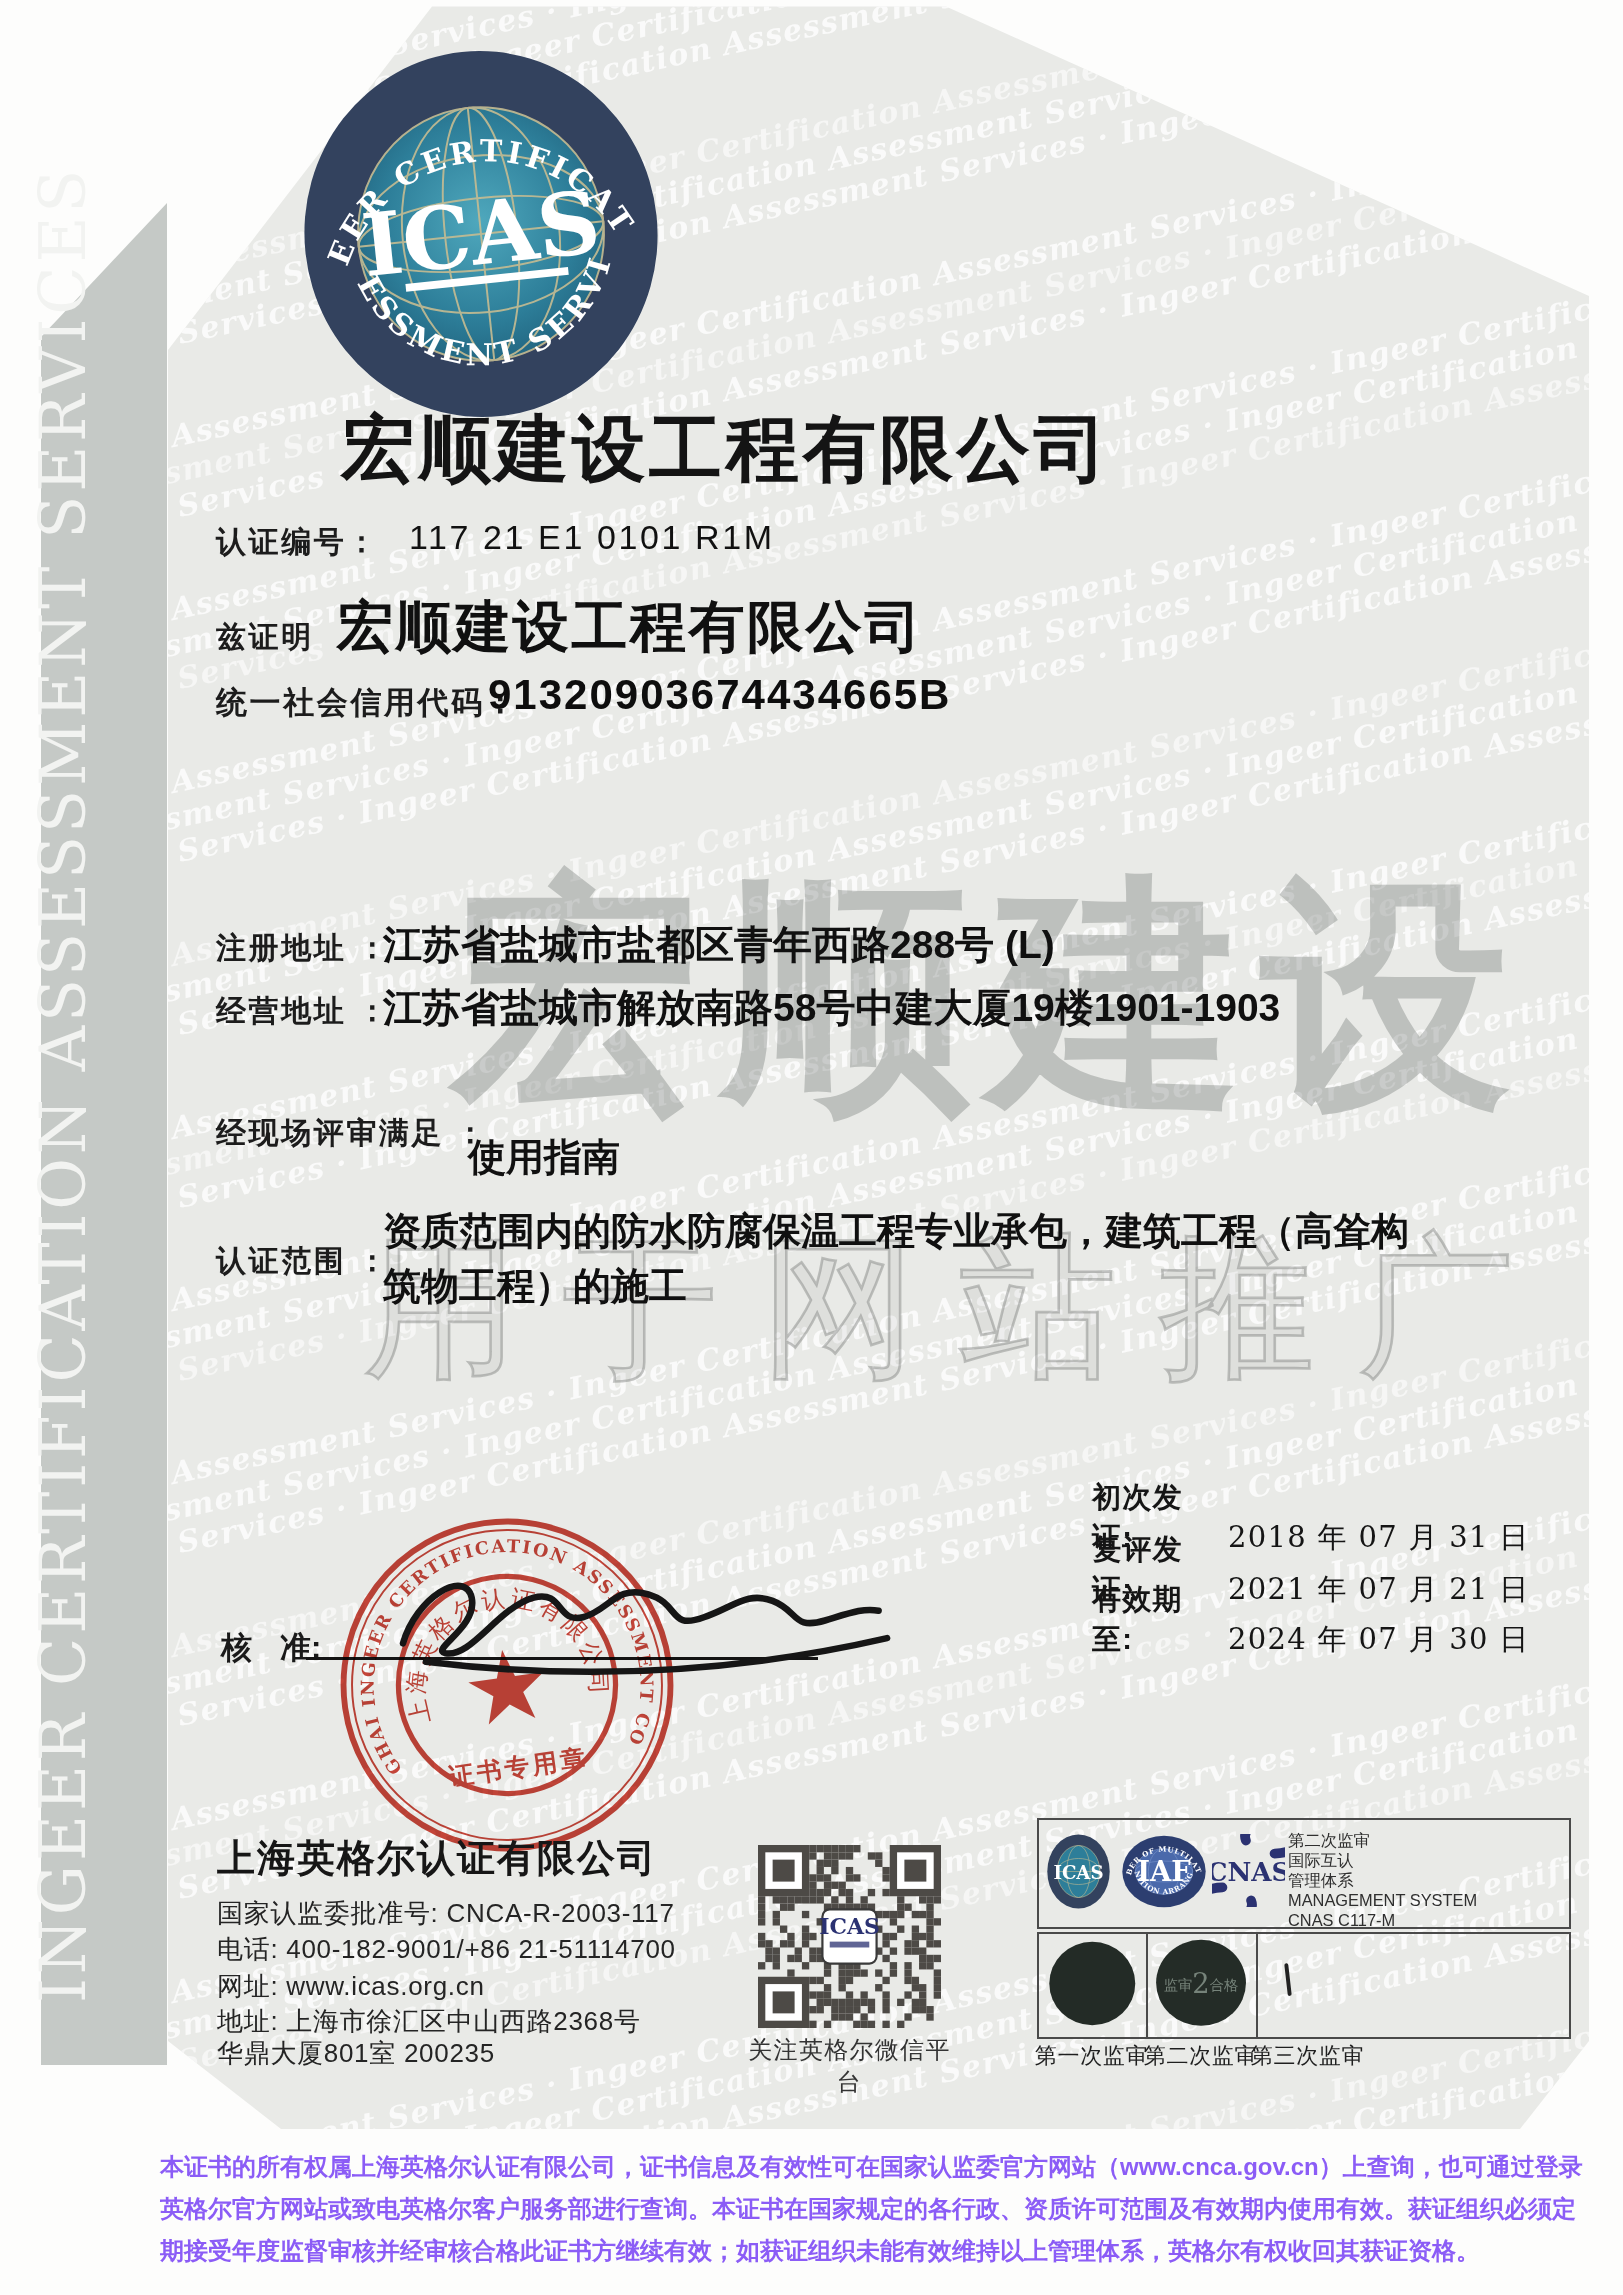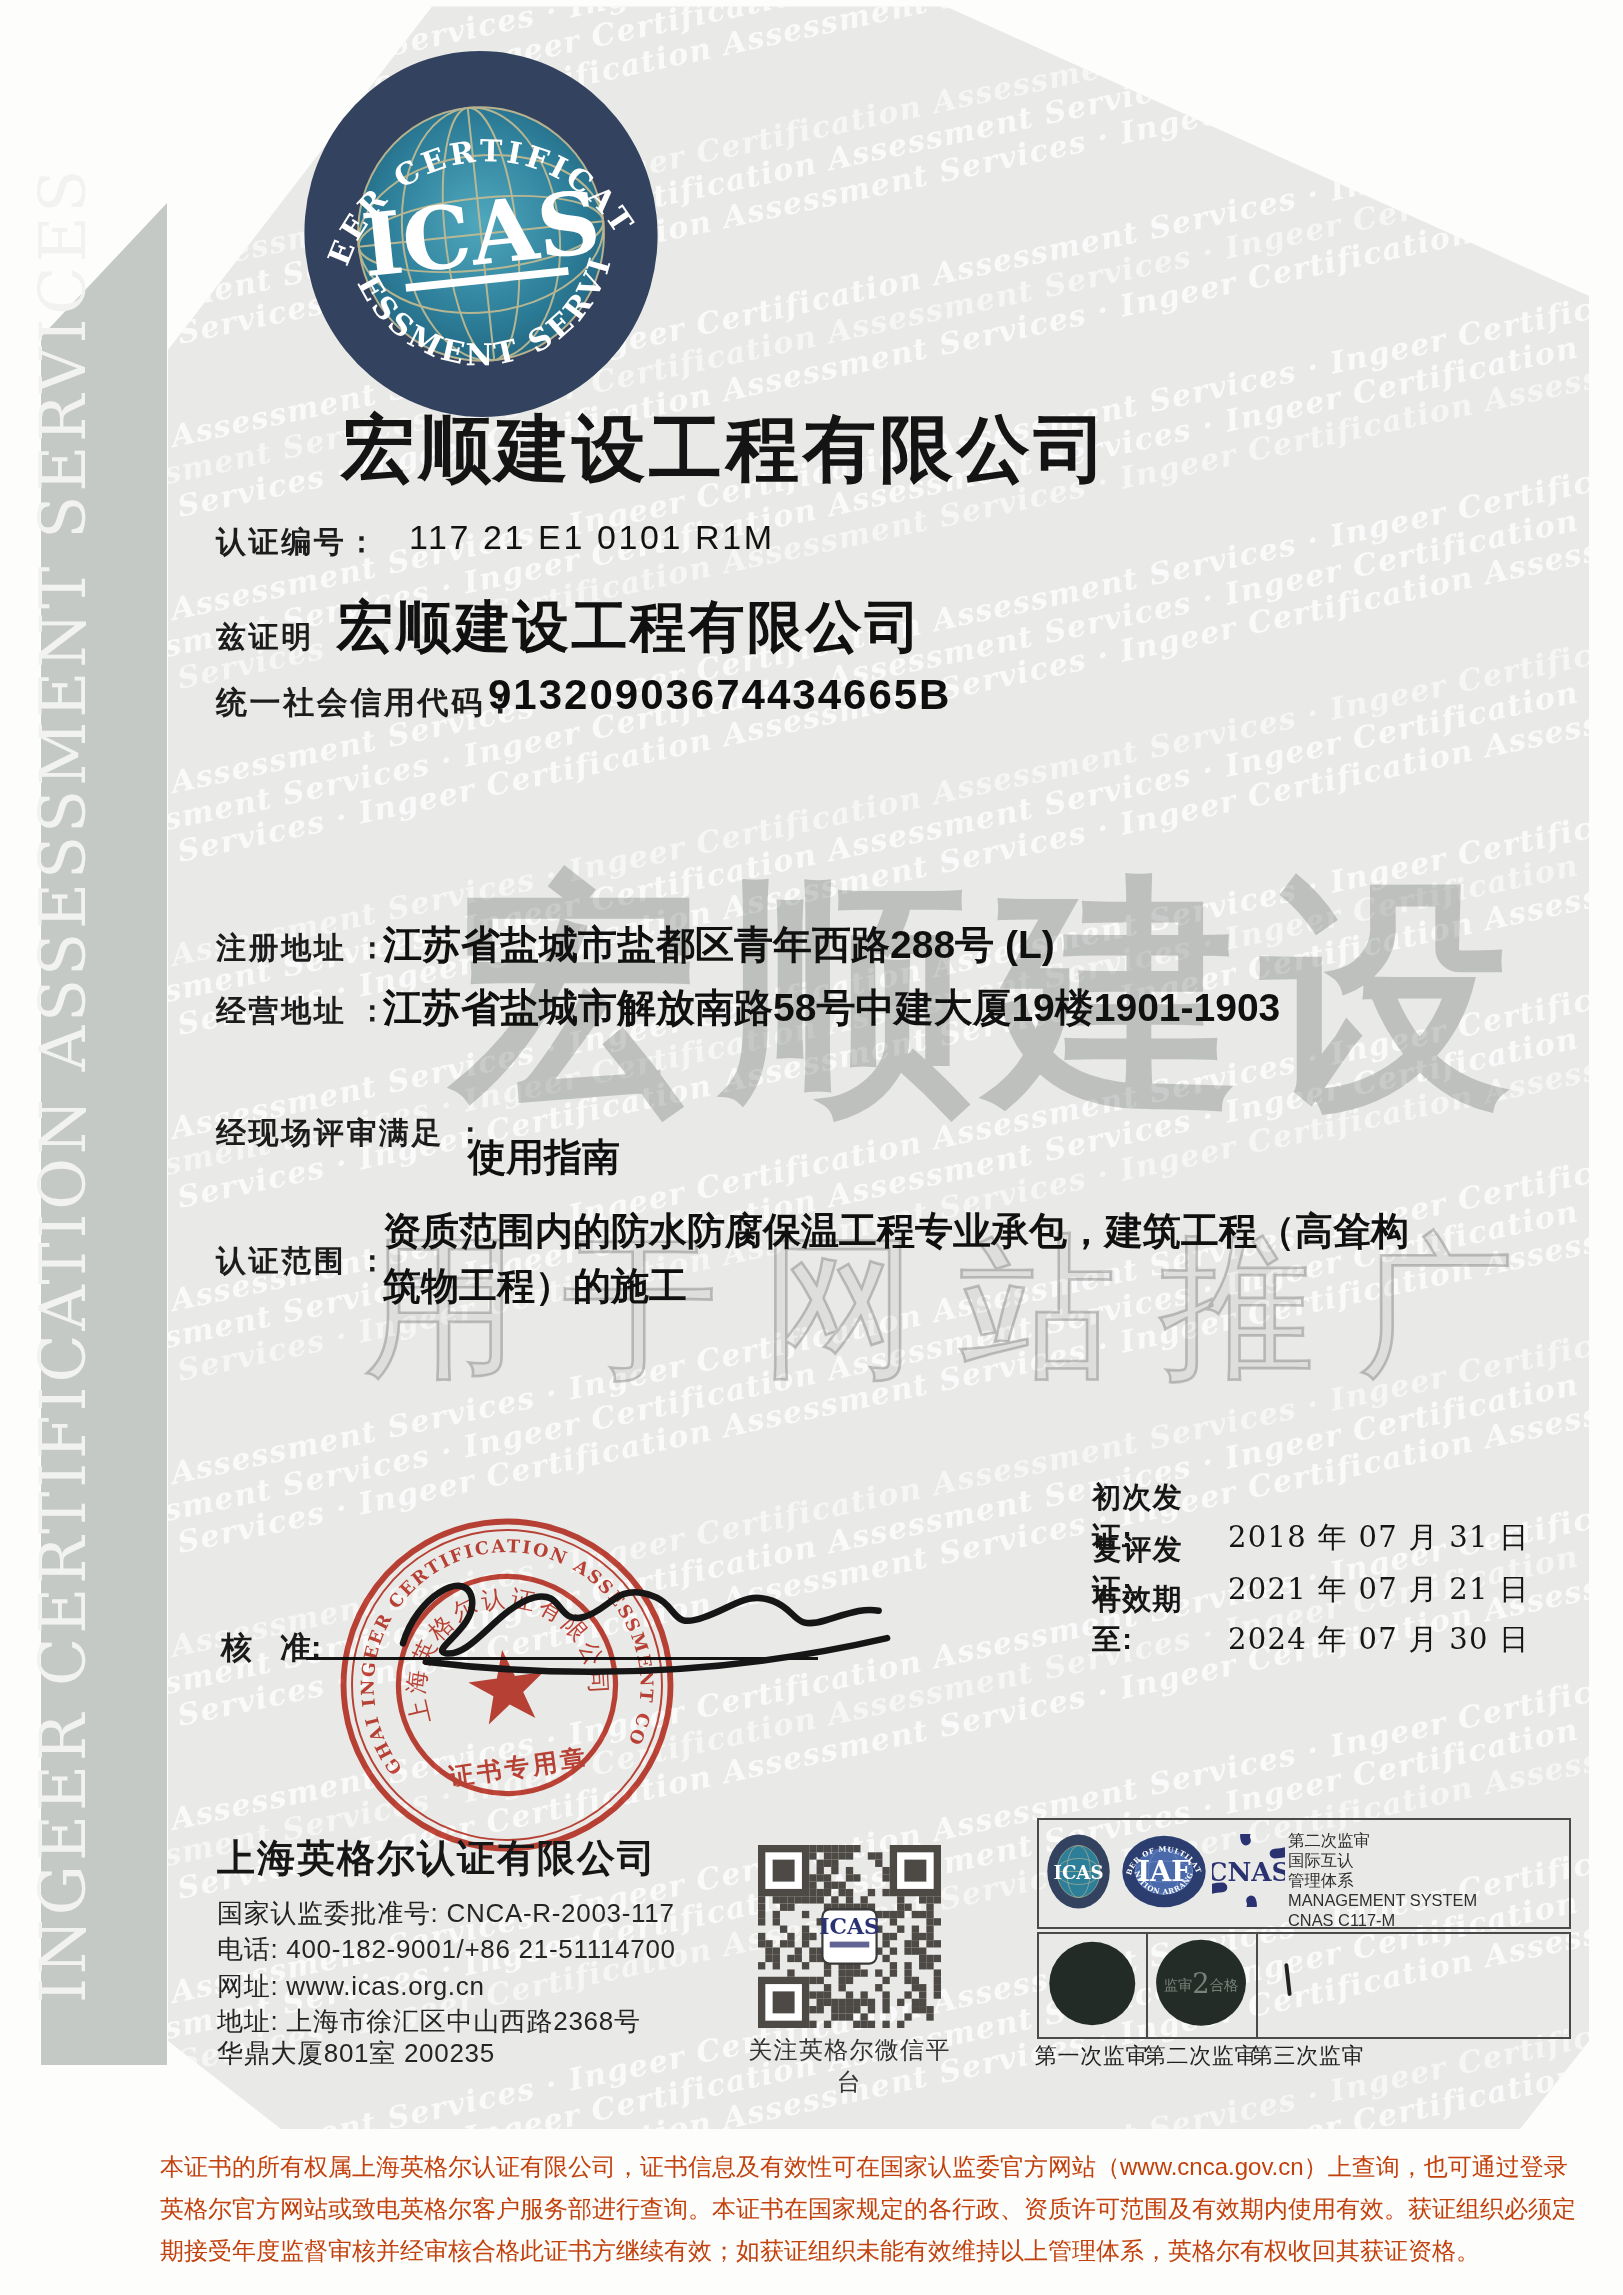--- a/index.html
+++ b/index.html
@@ -55,21 +55,21 @@
   .issuer-name{left:217px;top:1833px;font-size:38px;font-weight:900;letter-spacing:2px;color:#161616;}
   .issuer-line{left:217px;font-size:26px;color:#242424;letter-spacing:0.7px;}
   .qr-caption{left:738px;top:2034px;width:223px;text-align:center;font-size:24px;color:#333;letter-spacing:1.3px;}
   
   .acc-box{left:1037px;top:1818px;width:530px;height:107px;border:2px solid #4a4a4a;}
   .sur-box{left:1037px;top:1932px;width:530px;height:103px;border:2px solid #4a4a4a;}
   .sur-div{position:absolute;top:0;width:2px;height:100%;background:#4a4a4a;}
   .cnas-text{left:1288px;top:1830px;font-size:16.4px;line-height:20px;color:#2f2f2f;}
   .sur-lbl{top:2041px;width:115px;text-align:center;font-size:22px;color:#1f1f1f;letter-spacing:0.7px;}
   
-  .fpara{left:160px;top:2146px;width:1427px;font-size:24px;line-height:42px;color:#c2410c;}
+  .fpara{left:160px;top:2146px;width:1427px;font-size:24px;line-height:42px;color:#8b5cf6;font-weight:bold;}
   .fpara div{white-space:nowrap;}
   svg text{font-family:"DejaVu Serif",serif;}
 </style>
 </head>
 <body>
 
 <div class="page">
 
   <div class="cert-body">
     <div class="pattern-layer" id="pattern-layer">

